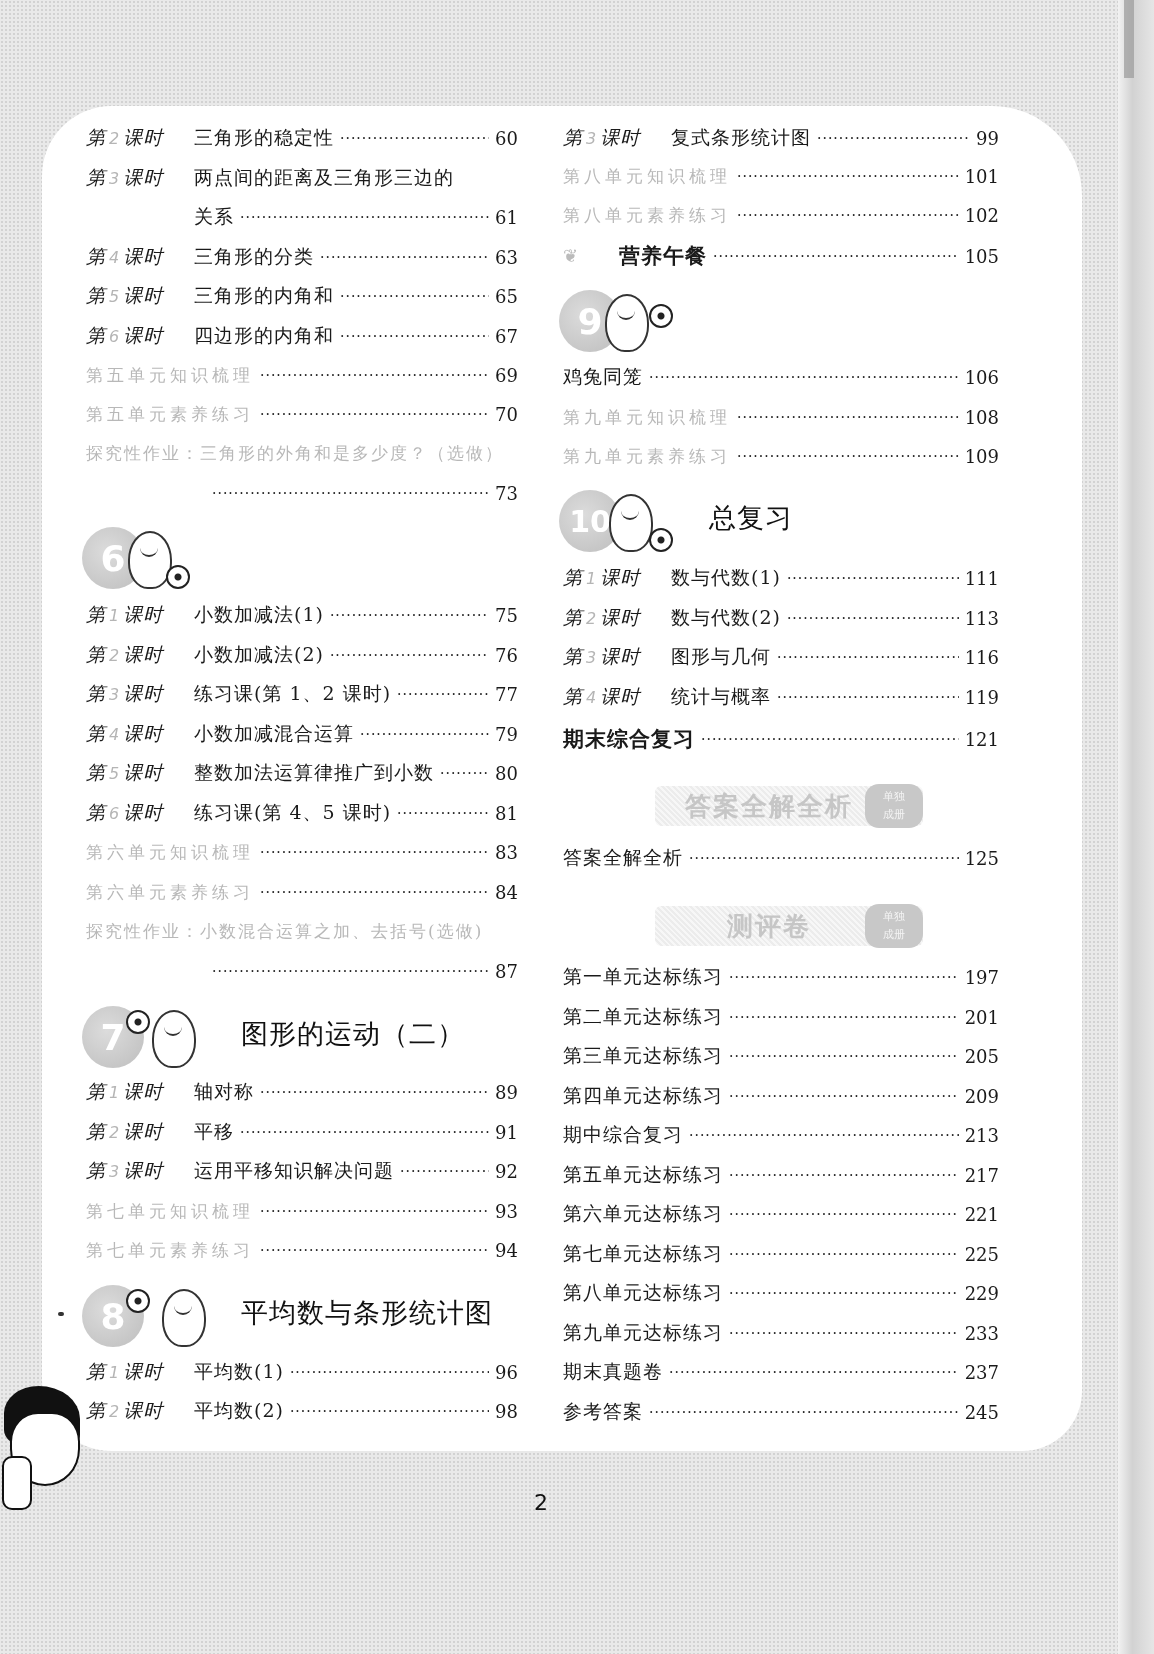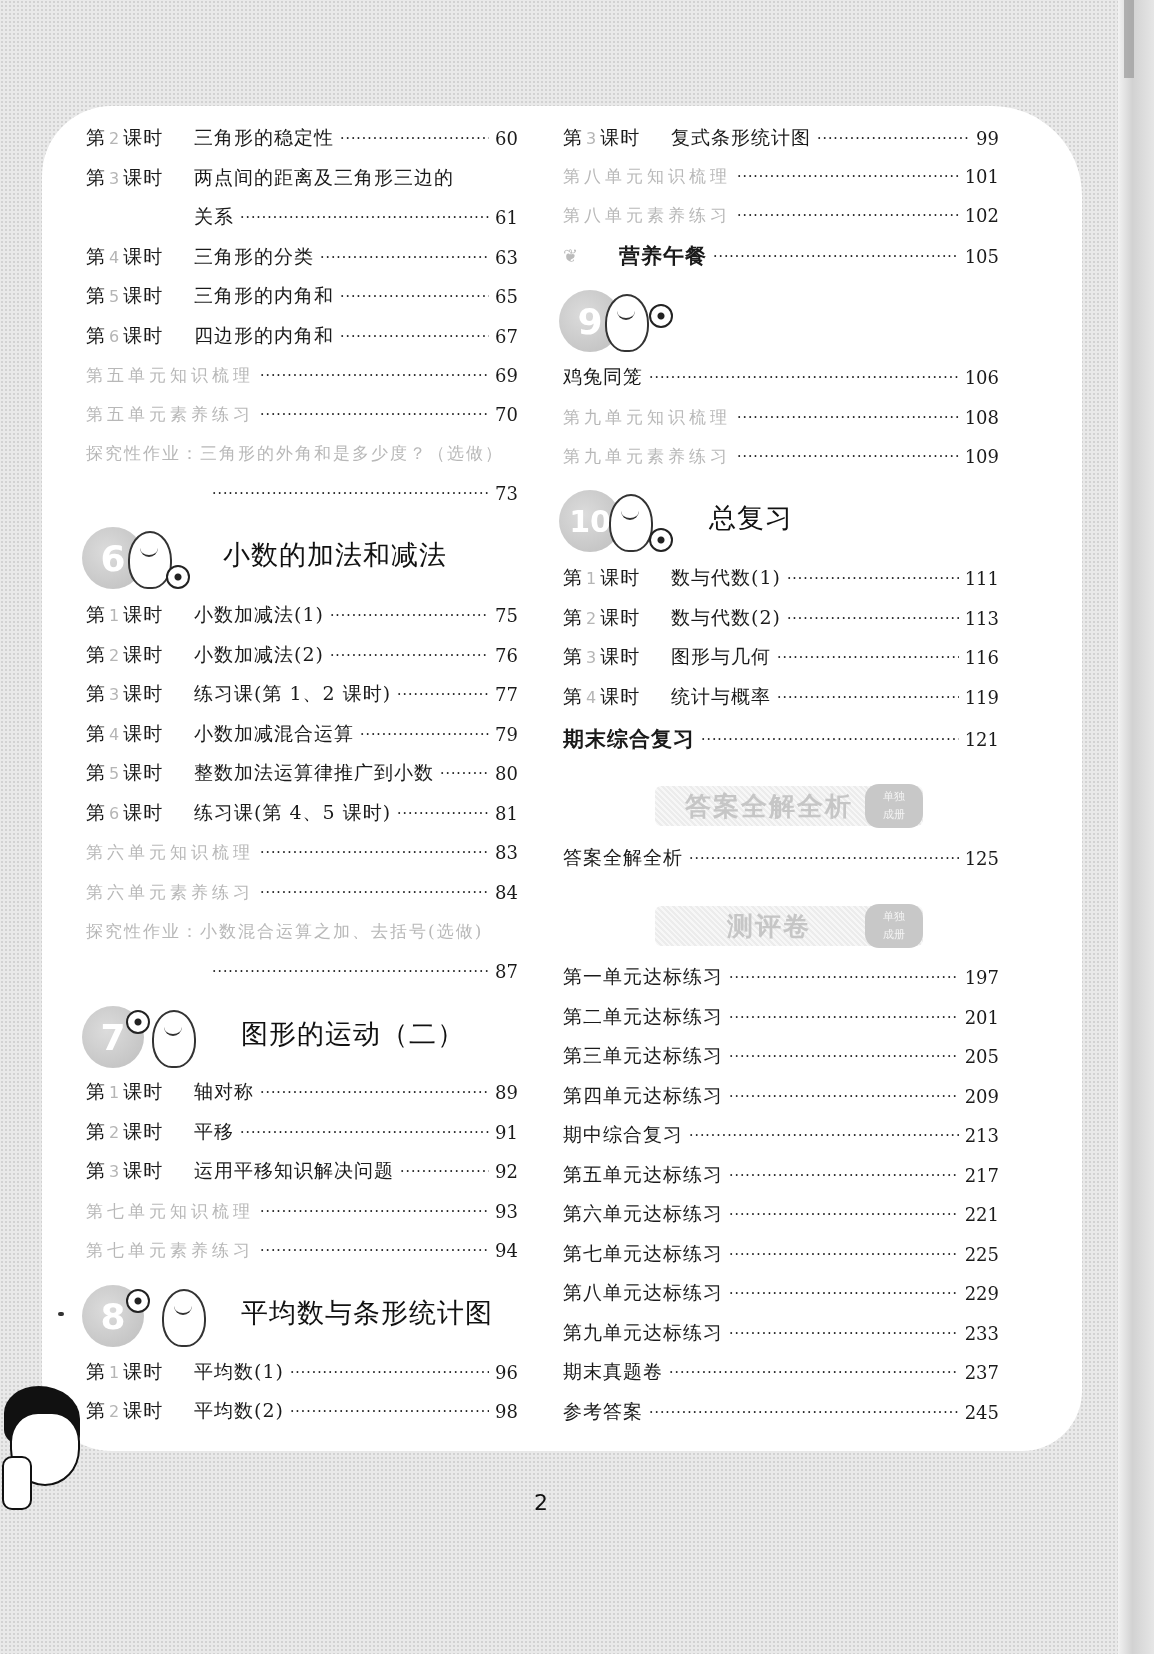--- a/index.html
+++ b/index.html
@@ -27,21 +27,21 @@
     position:absolute; left:42px; top:106px; width:1040px; height:1345px;
     background:#ffffff; border-radius:70px 90px 60px 70px;
   }
   .col { position:absolute; top:0; }
   .col-left { left:86px; width:432px; }
   .col-right { left:563px; width:436px; }
   .row {
     position:absolute; left:0; right:0; height:30px;
     display:flex; align-items:center; font-size:19px; white-space:nowrap;
   }
-  .lesson-no { width:108px; flex:none; letter-spacing:1px; }
+  .lesson-no { width:108px; flex:none; letter-spacing:1px;font-style:italic; }
   .lesson-no .n { color:#b5b5b5; font-family:"DejaVu Sans","Liberation Sans",sans-serif; font-size:16px; padding:0 3px; }
   .title { flex:none; letter-spacing:1px; }
   .dots { flex:1; overflow:hidden; color:#222; letter-spacing:1px; font-size:14px; margin:0 6px; }
   .dots::before { content:"······································································································"; }
   .page { flex:none; font-size:18px; text-align:right; min-width:22px; }
   .grey { color:#b8b8b8; letter-spacing:4px; font-size:17px; }
   .bold { font-family:"DejaVu Sans","Liberation Sans",sans-serif; font-weight:bold; font-size:21px; }
   .unit-head { position:absolute; left:0; right:0; height:70px; }
   .unit-badge {
     position:absolute; left:0; top:0; width:62px; height:62px; border-radius:50%;
@@ -152,21 +152,20 @@
   <div class="row" style="top:478px">
     <span style="width:120px;flex:none"></span>
     <span class="dots"></span>
     <span class="page">73</span>
   </div>
 
   <div class="unit-head" style="top:527px">
     <div class="unit-badge" style="left:-4px">6</div>
     <div class="mascot" style="left:42px"></div>
     <div class="ball" style="left:80px;top:38px"></div>
-    <div class="unit-title" style="left:137px;top:10px">小数的加法和减法</div>
   </div>
 
   <div class="row" style="top:600px">
     <span class="lesson-no"><span>第</span><span class="n">1</span><span>课时</span></span>
     <span class="title">小数加减法(1)</span>
     <span class="dots"></span>
     <span class="page">75</span>
   </div>
   <div class="row" style="top:640px">
     <span class="lesson-no"><span>第</span><span class="n">2</span><span>课时</span></span>

